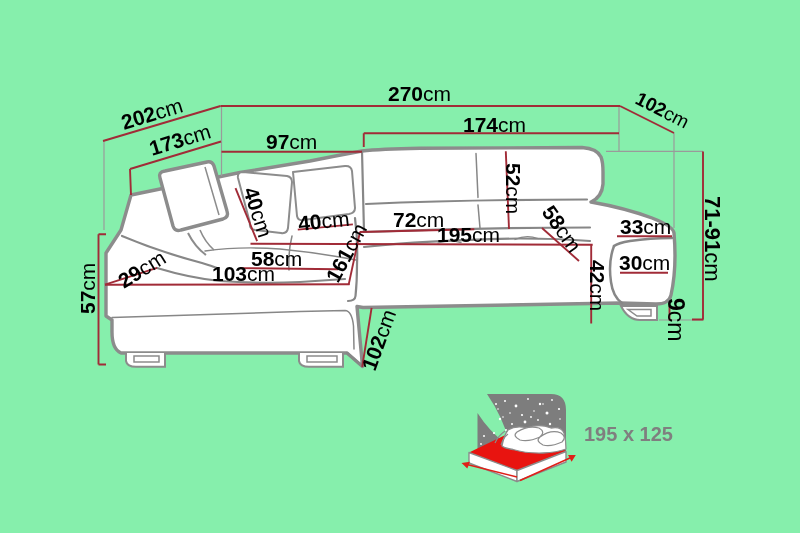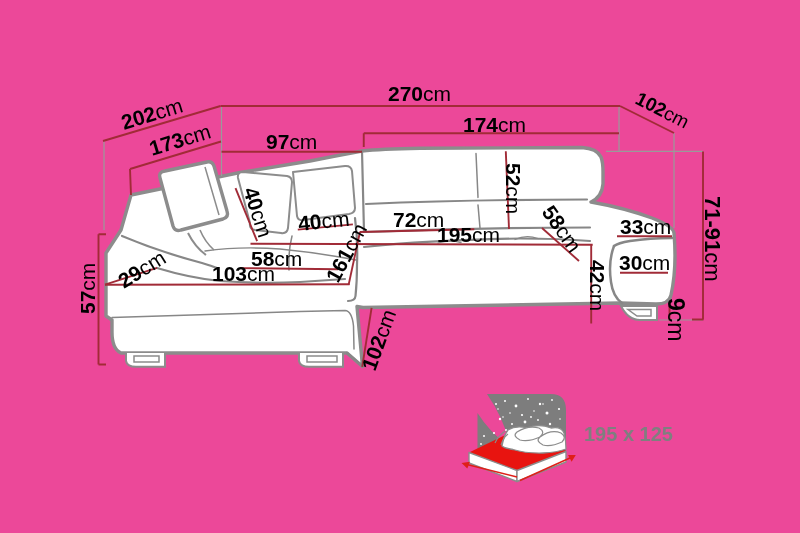--- a/index.html
+++ b/index.html
@@ -1,16 +1,16 @@
 <!DOCTYPE html>
 <html><head>
 <meta charset="utf-8">
 <style>
   html,body{margin:0;padding:0;background:#ffffff;}
-  .stage{width:800px;height:533px;position:relative;overflow:hidden;background:#ec4899;}
+  .stage{width:800px;height:533px;position:relative;overflow:hidden;background:#86efac;}
   svg{display:block;}
   text{font-family:"Liberation Sans",sans-serif;}
   .num{font-weight:bold;}
   .unit{font-weight:normal;}
 </style>
 </head>
 <body>
 
 <div class="stage">
 <svg width="800" height="533" viewBox="0 0 800 533">

